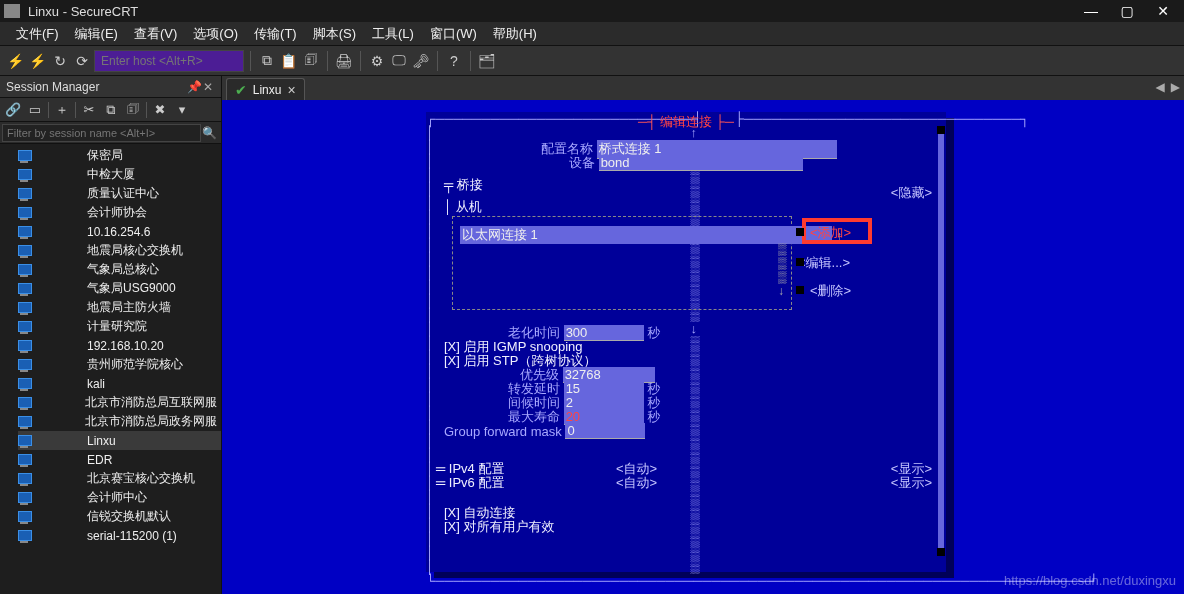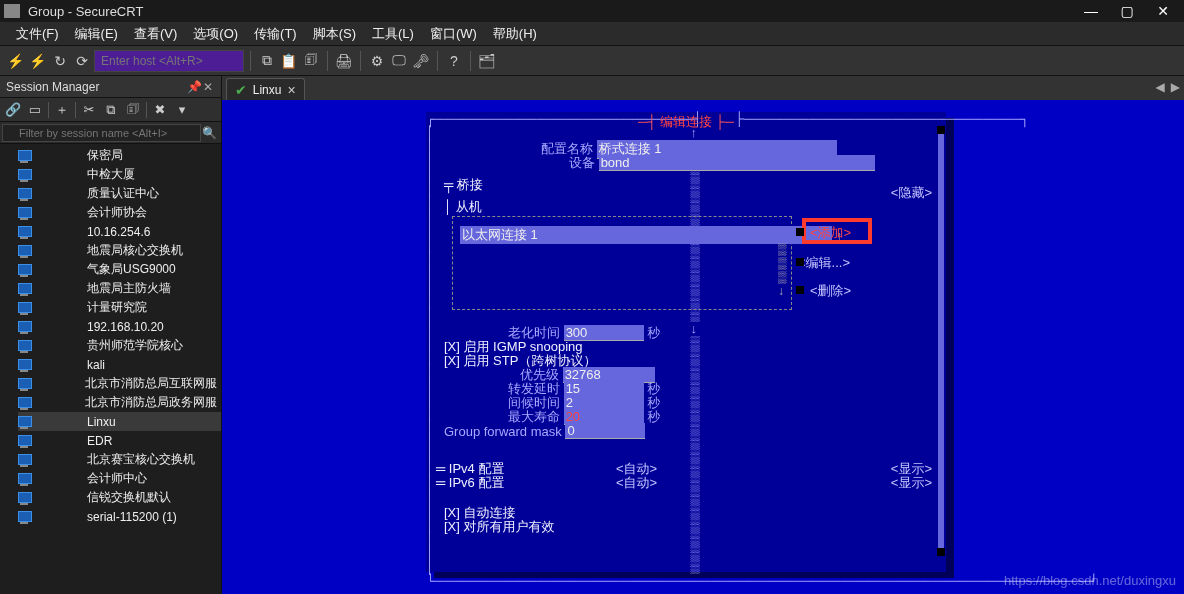--- a/index.html
+++ b/index.html
@@ -27,21 +27,21 @@
 
 
 .session-mgr { width: 222px; background: #2b2b2b; display: flex; flex-direction: column; border-right: 1px solid #111; }
 .sm-header { height: 22px; background: #333; display: flex; align-items: center; padding: 0 6px; color: #ddd; font-size: 12px; border-bottom: 1px solid #111; }
 .sm-header .sm-title { flex: 1; }
 .sm-header .sm-pin, .sm-header .sm-close { width: 14px; text-align: center; cursor: pointer; color: #aaa; }
 .sm-tools { height: 24px; background: #2f2f2f; display: flex; align-items: center; padding: 0 4px; gap: 4px; border-bottom: 1px solid #111; }
 .sm-tool { width: 18px; height: 18px; display: flex; align-items: center; justify-content: center; color: #ccc; cursor: pointer; font-size: 13px; }
 .sm-tool-sep { width:1px; height:16px; background:#555; }
 .sm-filter { height: 22px; display: flex; align-items: center; padding: 0 2px; border-bottom: 1px solid #111; }
-.sm-filter input { flex: 1; background: #222; border: 1px solid #444; color: #888; height: 18px; padding: 0 16px; font-size: 11px; }
+.sm-filter input { flex: 1; background: #222; border: 1px solid #444; color: #888; height: 18px; padding: 0 4px; font-size: 11px; }
 .sm-filter .search-ico { width: 18px; text-align: center; color: #888; }
 .session-list { flex: 1; overflow: hidden; background: #1e1e1e; padding: 2px 0 2px 18px; }
 .session-item { height: 19px; display: flex; align-items: center; color: #eee; font-size: 12px; cursor: pointer; padding-right:4px; white-space: nowrap; overflow:hidden;gap:47px; }
 .session-item.active { background: #3a3a3a; }
 .session-ico { width: 16px; height: 12px; margin-right: 6px; display:inline-block; position:relative; }
 .session-ico::before { content:""; position:absolute; width:12px; height:9px; background:#1a5fb4; border:1px solid #3b8fe6; left:0; top:0; }
 .session-ico::after { content:""; position:absolute; width:8px; height:2px; background:#888; left:2px; bottom:-1px; }
 
 
 .term-area { flex: 1; display:flex; flex-direction:column; background:#1a1a1a; position:relative; }
@@ -73,21 +73,21 @@
 
 .inner-box { position:absolute; border:1px dashed #888; }
 
 .watermark { position:absolute; right:8px; bottom:6px; color:rgba(255,255,255,0.4); font-size:13px; font-family:sans-serif; }
 </style>
 </head>
 <body>
 
 <div class="title-bar">
   <span class="win-icon"></span>
-  <span class="title">Group - SecureCRT</span>
+  <span class="title">Linxu - SecureCRT</span>
   <div class="win-controls">
     <div class="win-btn">—</div>
     <div class="win-btn">▢</div>
     <div class="win-btn">✕</div>
   </div>
 </div>
 
 <div class="menu-bar">
   <span class="menu-item">文件(F)</span>
   <span class="menu-item">编辑(E)</span>
@@ -167,20 +167,24 @@
         <div class="session-item">
           <span class="session-ico"></span>
           <span>10.16.254.6</span>
         </div>
         <div class="session-item">
           <span class="session-ico"></span>
           <span>地震局核心交换机</span>
         </div>
         <div class="session-item">
           <span class="session-ico"></span>
+          <span>气象局总核心</span>
+        </div>
+        <div class="session-item">
+          <span class="session-ico"></span>
           <span>气象局USG9000</span>
         </div>
         <div class="session-item">
           <span class="session-ico"></span>
           <span>地震局主防火墙</span>
         </div>
         <div class="session-item">
           <span class="session-ico"></span>
           <span>计量研究院</span>
         </div>
@@ -283,21 +287,21 @@
 └───────────────────────────────────────────────────────────────────────┘</pre>
         <div class="tui-title">─┤ <span class="red-text">编辑连接</span> ├─</div>
 
         <div class="field-row" style="top:30px;left:115px;">
           <span class="fld-label">配置名称</span>&nbsp;
           <span class="fld-val fld-underline" style="width:240px;">桥式连接 1</span>
         </div>
 
         <div class="field-row" style="top:44px;left:143px;">
           <span class="fld-label">设备</span>&nbsp;
-          <span class="fld-val fld-underline" style="width:276px;">bond</span>
+          <span class="fld-val fld-underline" style="width:204px;">bond</span>
         </div>
 
         <div class="field-row" style="top:66px;left:18px;">
           <span class="white-text">╤ <span>桥接</span></span>
         </div>
         <div class="field-row" style="top:74px;right:14px;">
           <span class="btn-tui">&lt;隐藏&gt;</span>
         </div>
         <div class="field-row" style="top:88px;left:18px;">
           <span class="white-text">│ <span>从机</span></span>

